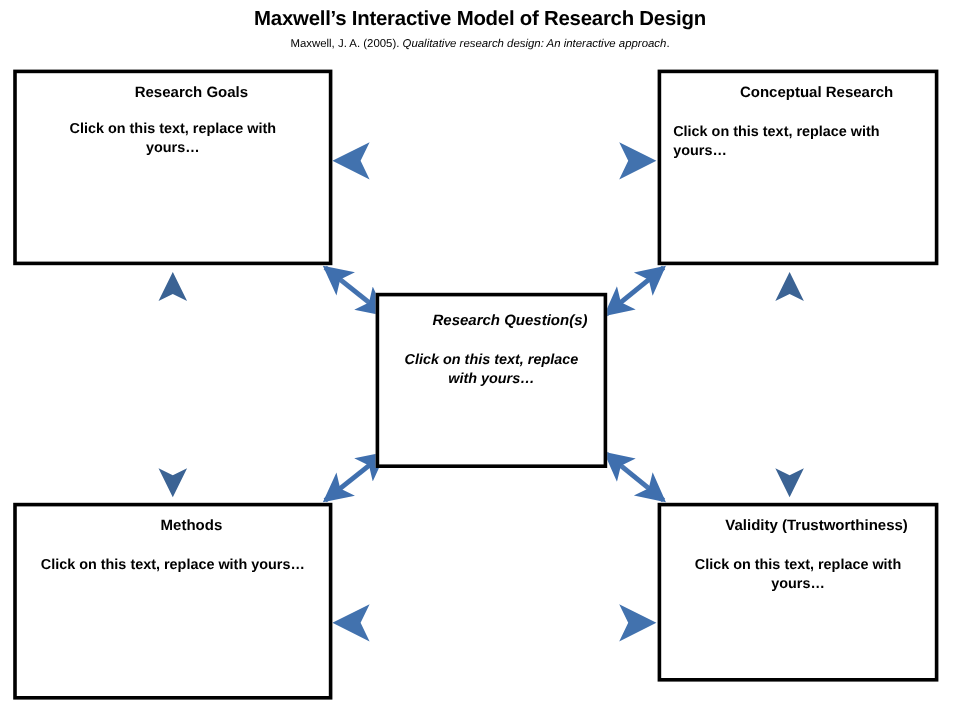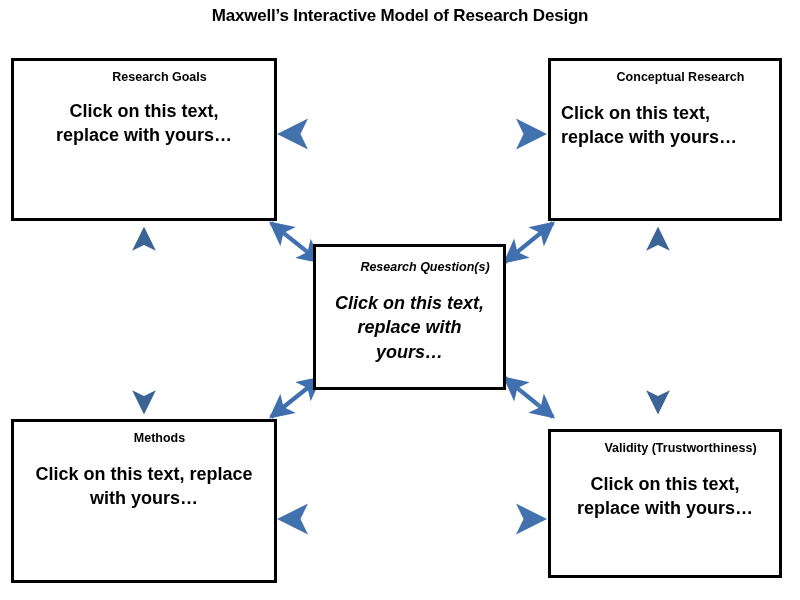--- a/index.html
+++ b/index.html
@@ -50,39 +50,39 @@
   }
   .box-title {
     text-align: center;
     font-size: 12.5px;
     font-weight: bold;
     margin-top: 9px;
     line-height: 1.2;
     padding-left: 31px;
   }
   .box-body {
-    font-size: 18px;
+    font-size: 12px;
     font-weight: bold;
     line-height: 1.35;
     margin-top: 14px;
   }
   .body-center {
     text-align: center;
     padding: 0 26px;
   }
   .body-left {
     text-align: left;
     padding: 0 10px;
   }
 
   #box-goals      { left: 11px;  top: 58px;  width: 266px; height: 163px; }
   #box-framework  { left: 548px; top: 58px;  width: 234px; height: 163px; }
   #box-question   { left: 313px; top: 244px; width: 193px; height: 146px; font-style: italic; }
   #box-methods    { left: 11px;  top: 419px; width: 266px; height: 164px; }
-  #box-validity   { left: 548px; top: 419px; width: 234px; height: 149px; margin-top: 10px; }
+  #box-validity   { left: 548px; top: 419px; width: 234px; height: 149px; }
 
   #box-question .box-title { margin-top: 13px; }
   #box-question .box-body  { margin-top: 16px; padding: 0 14px; }
 
   #box-framework .box-body { margin-top: 16px; }
   #box-validity  .box-body { margin-top: 16px; padding: 0 16px; }
   #box-methods   .box-body { margin-top: 16px; padding: 0 18px; }
 
   
   #arrows {
@@ -94,20 +94,23 @@
     pointer-events: none;
   }
 </style>
 </head>
 <body>
 
 <div id="canvas">
 
   <div id="title">Maxwell’s Interactive Model of Research Design</div>
 
+  <div id="citation">
+    <span>Maxwell, J. A. (2005). </span><span class="cit-ital">Qualitative research design: An interactive approach</span><span>.</span>
+  </div>
 
   <svg id="arrows" viewBox="0 0 800 600" xmlns="http://www.w3.org/2000/svg">
     <defs>
       <linearGradient id="gradH" x1="0" y1="0" x2="1" y2="0">
         <stop offset="0" stop-color="#9DB9D9"></stop>
         <stop offset="0.22" stop-color="#4F81BD"></stop>
         <stop offset="0.78" stop-color="#4F81BD"></stop>
         <stop offset="1" stop-color="#9DB9D9"></stop>
       </linearGradient>
       <linearGradient id="gradV" x1="0" y1="0" x2="0" y2="1">

